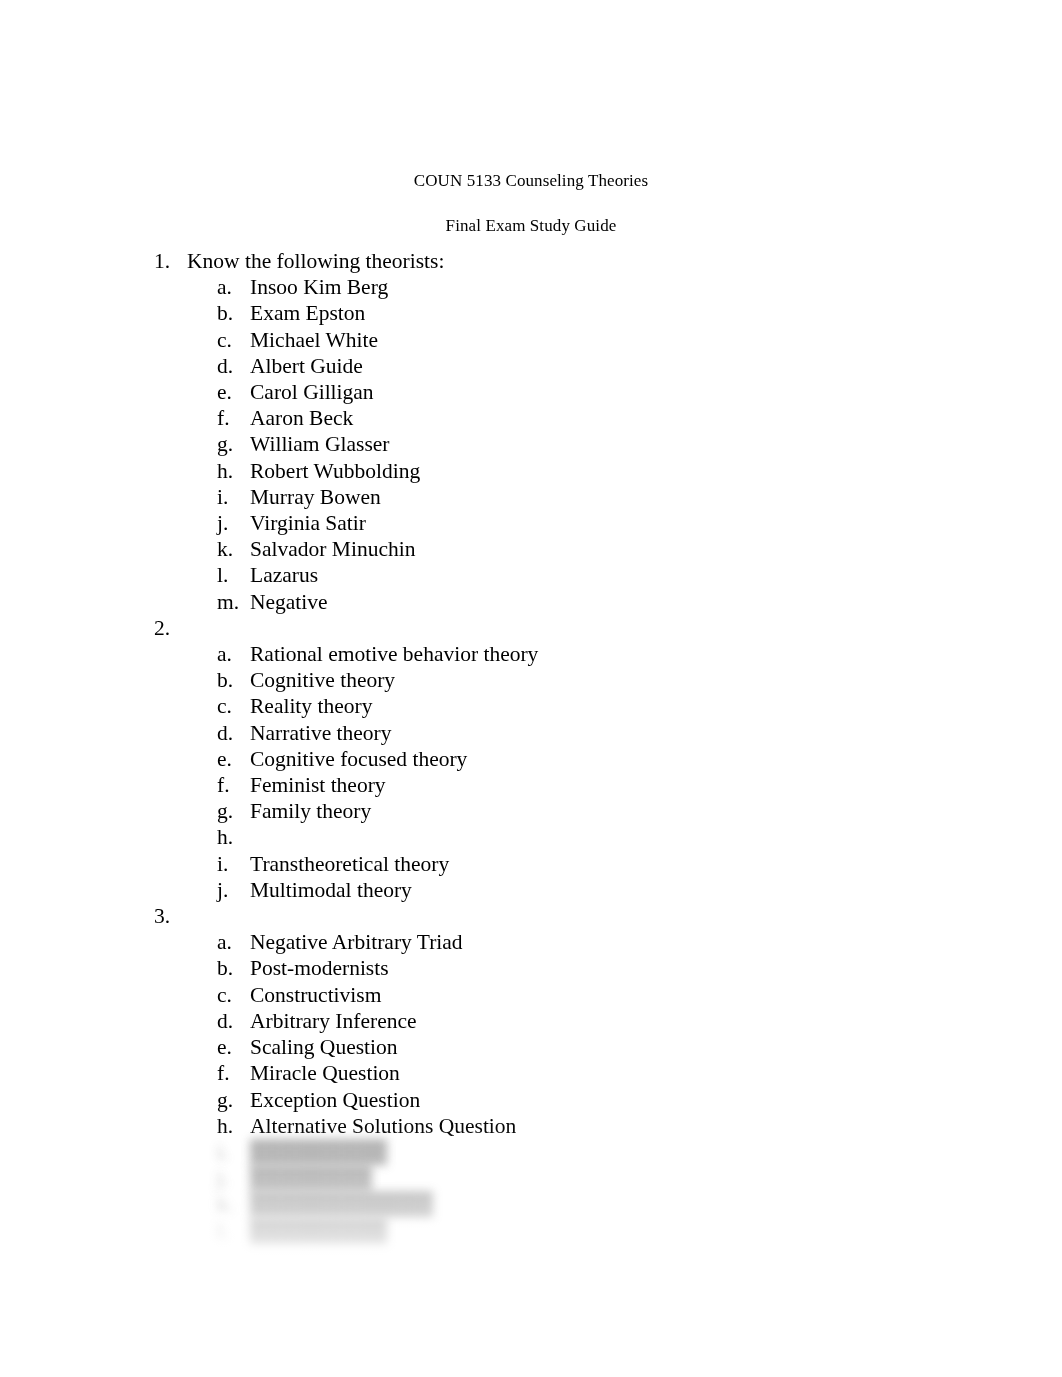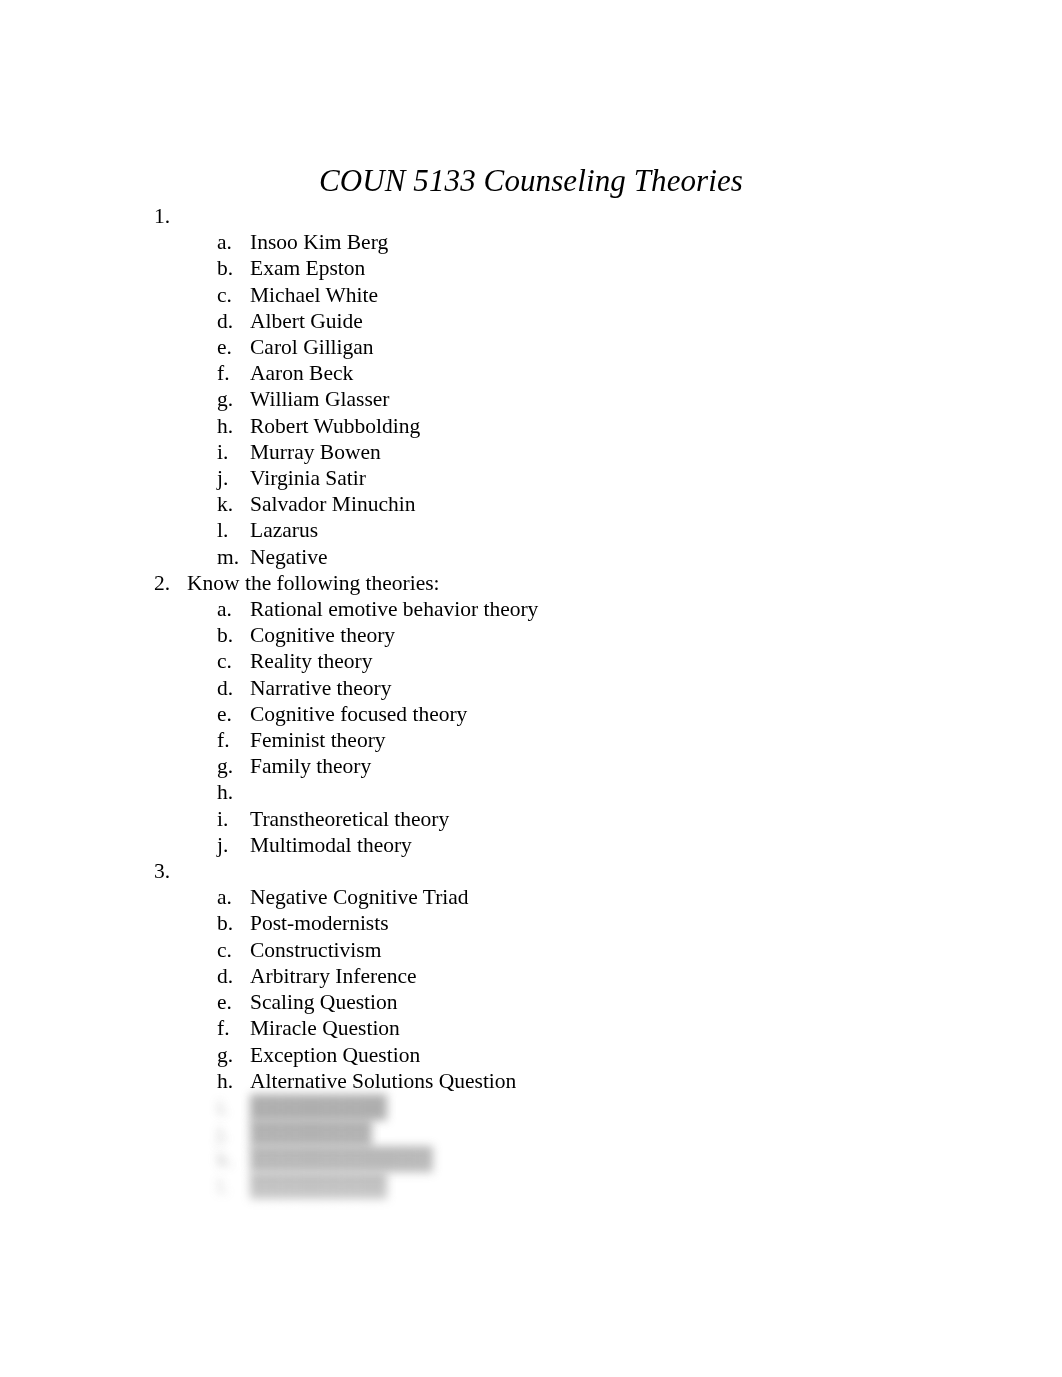--- a/index.html
+++ b/index.html
@@ -27,26 +27,25 @@
     top: 0;
     width: 1062px;
   }
   
   .title-block {
     padding-top: 158px;
     text-align: center;
   }
   .doc-title,
   .doc-subtitle {
-    font-size: 31px;
+    font-size: 17px;
     line-height: 45px;
     font-weight: normal;
     margin: 0;
     letter-spacing: 0.1px;
-    font-style: italic;
   }
   .doc-subtitle {
     margin-top: 0px;
   }
   
   .outline {
     margin: 0;
     padding: 0;
     list-style: none;
   }
@@ -117,26 +116,28 @@
   }
 </style>
 </head>
 <body>
 
 <div class="page">
   <div class="doc-body">
 
     <div class="title-block">
       <div class="doc-title">COUN 5133 Counseling Theories</div>
+      <div class="doc-subtitle">Final Exam Study Guide</div>
     </div>
 
     <ol class="outline" id="outline-root">
         <li class="num-item">
           <div class="num-row">
             <span class="num-marker">1.</span>
+            <span class="num-text">Know the following theorists:</span>
           </div>
           <ol class="sub-list">
             <li class="sub-row">
               <span class="sub-marker">a.</span>
               <span class="sub-text">Insoo Kim Berg</span>
             </li>
             <li class="sub-row">
               <span class="sub-marker">b.</span>
               <span class="sub-text">Exam Epston</span>
             </li>
@@ -182,21 +183,20 @@
             </li>
             <li class="sub-row">
               <span class="sub-marker">m.</span>
               <span class="sub-text">Negative</span>
             </li>
           </ol>
         </li>
         <li class="num-item">
           <div class="num-row">
             <span class="num-marker">2.</span>
-            <span class="num-text">Know the following theories:</span>
           </div>
           <ol class="sub-list">
             <li class="sub-row">
               <span class="sub-marker">a.</span>
               <span class="sub-text">Rational emotive behavior theory</span>
             </li>
             <li class="sub-row">
               <span class="sub-marker">b.</span>
               <span class="sub-text">Cognitive theory</span>
             </li>
@@ -233,21 +233,21 @@
             </li>
           </ol>
         </li>
         <li class="num-item">
           <div class="num-row">
             <span class="num-marker">3.</span>
           </div>
           <ol class="sub-list">
             <li class="sub-row">
               <span class="sub-marker">a.</span>
-              <span class="sub-text">Negative Cognitive Triad</span>
+              <span class="sub-text">Negative Arbitrary Triad</span>
             </li>
             <li class="sub-row">
               <span class="sub-marker">b.</span>
               <span class="sub-text">Post-modernists</span>
             </li>
             <li class="sub-row">
               <span class="sub-marker">c.</span>
               <span class="sub-text">Constructivism</span>
             </li>
             <li class="sub-row">

